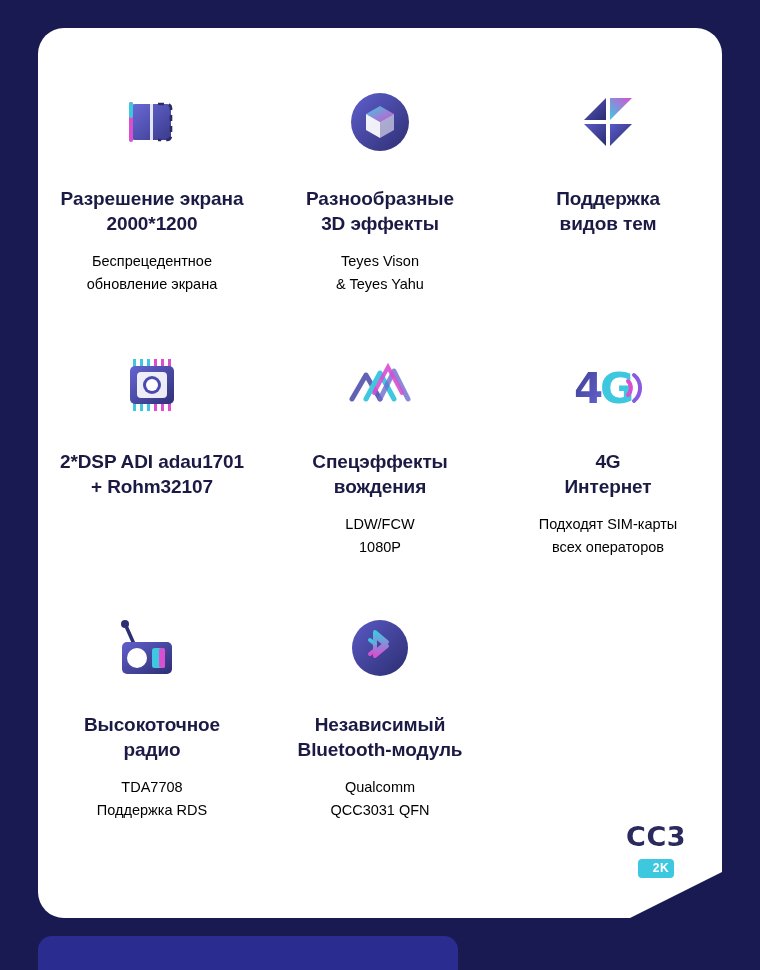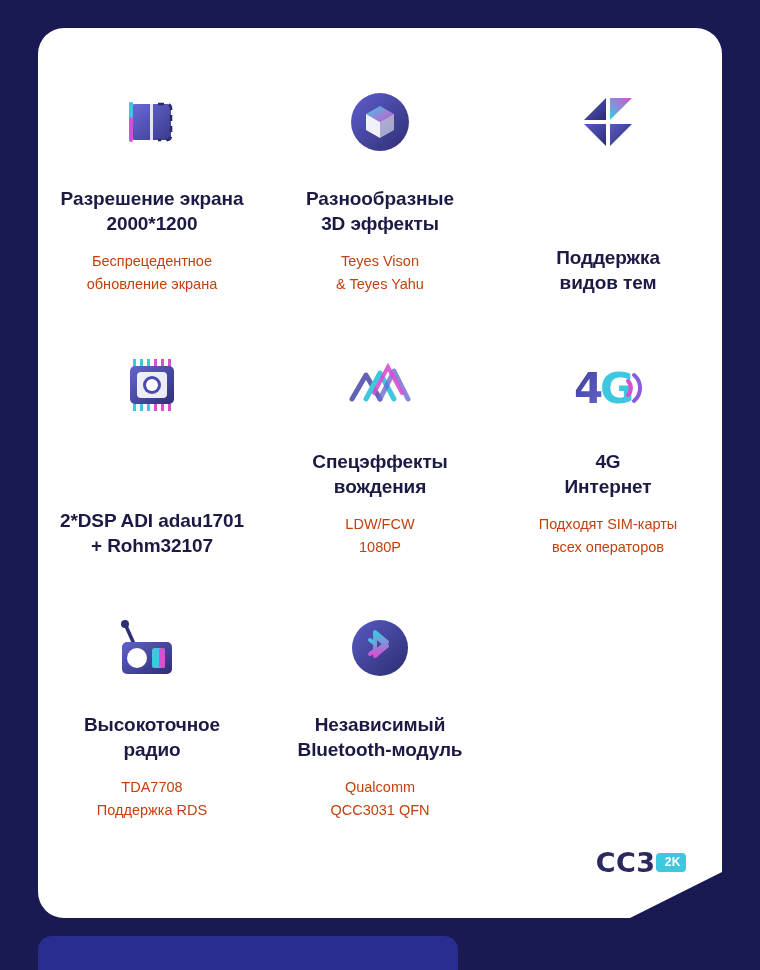--- a/index.html
+++ b/index.html
@@ -46,65 +46,66 @@
     display: grid;
     grid-template-columns: repeat(3, 1fr);
     row-gap: 42px;
   }
   .cell {
     display: flex;
     flex-direction: column;
     align-items: center;
     padding: 0 12px;
     box-sizing: border-box;
-    justify-content: space-between;
   }
   .icon-wrap {
     height: 96px;
     display: flex;
     align-items: center;
     justify-content: center;
     margin-bottom: 16px;
   }
   .title {
     font-size: 19px;
     font-weight: bold;
     color: #1a1a44;
     text-align: center;
     line-height: 1.32;
     letter-spacing: -0.1px;
   }
   .subtitle {
     margin-top: 14px;
     font-size: 14.5px;
-    color: #c2410c;
+    color: #000000;
     text-align: center;
     line-height: 1.55;
   }
   .brand {
     position: absolute;
     right: 36px;
     bottom: 40px;
     display: flex;
     align-items: center;
+    gap: 7px;
+    flex-direction: column;
   }
   .brand-name {
     font-size: 27px;
     font-weight: bold;
     color: #2a2a5e;
     letter-spacing: 0.5px;
     font-family: "DejaVu Sans", sans-serif;
   }
   .brand-badge {
     font-size: 12px;
     font-weight: bold;
     color: #ffffff;
     background: #3ec8e0;
     border-radius: 4px;
-    padding: 2px 5px 3px 9px;
+    padding: 2px 5px 3px 15px;
     letter-spacing: 0.5px;
   }
   .bottom-bar {
     position: absolute;
     left: 38px;
     bottom: 0;
     width: 420px;
     height: 34px;
     background: #2b2c8f;
     border-radius: 14px 14px 0 0;

